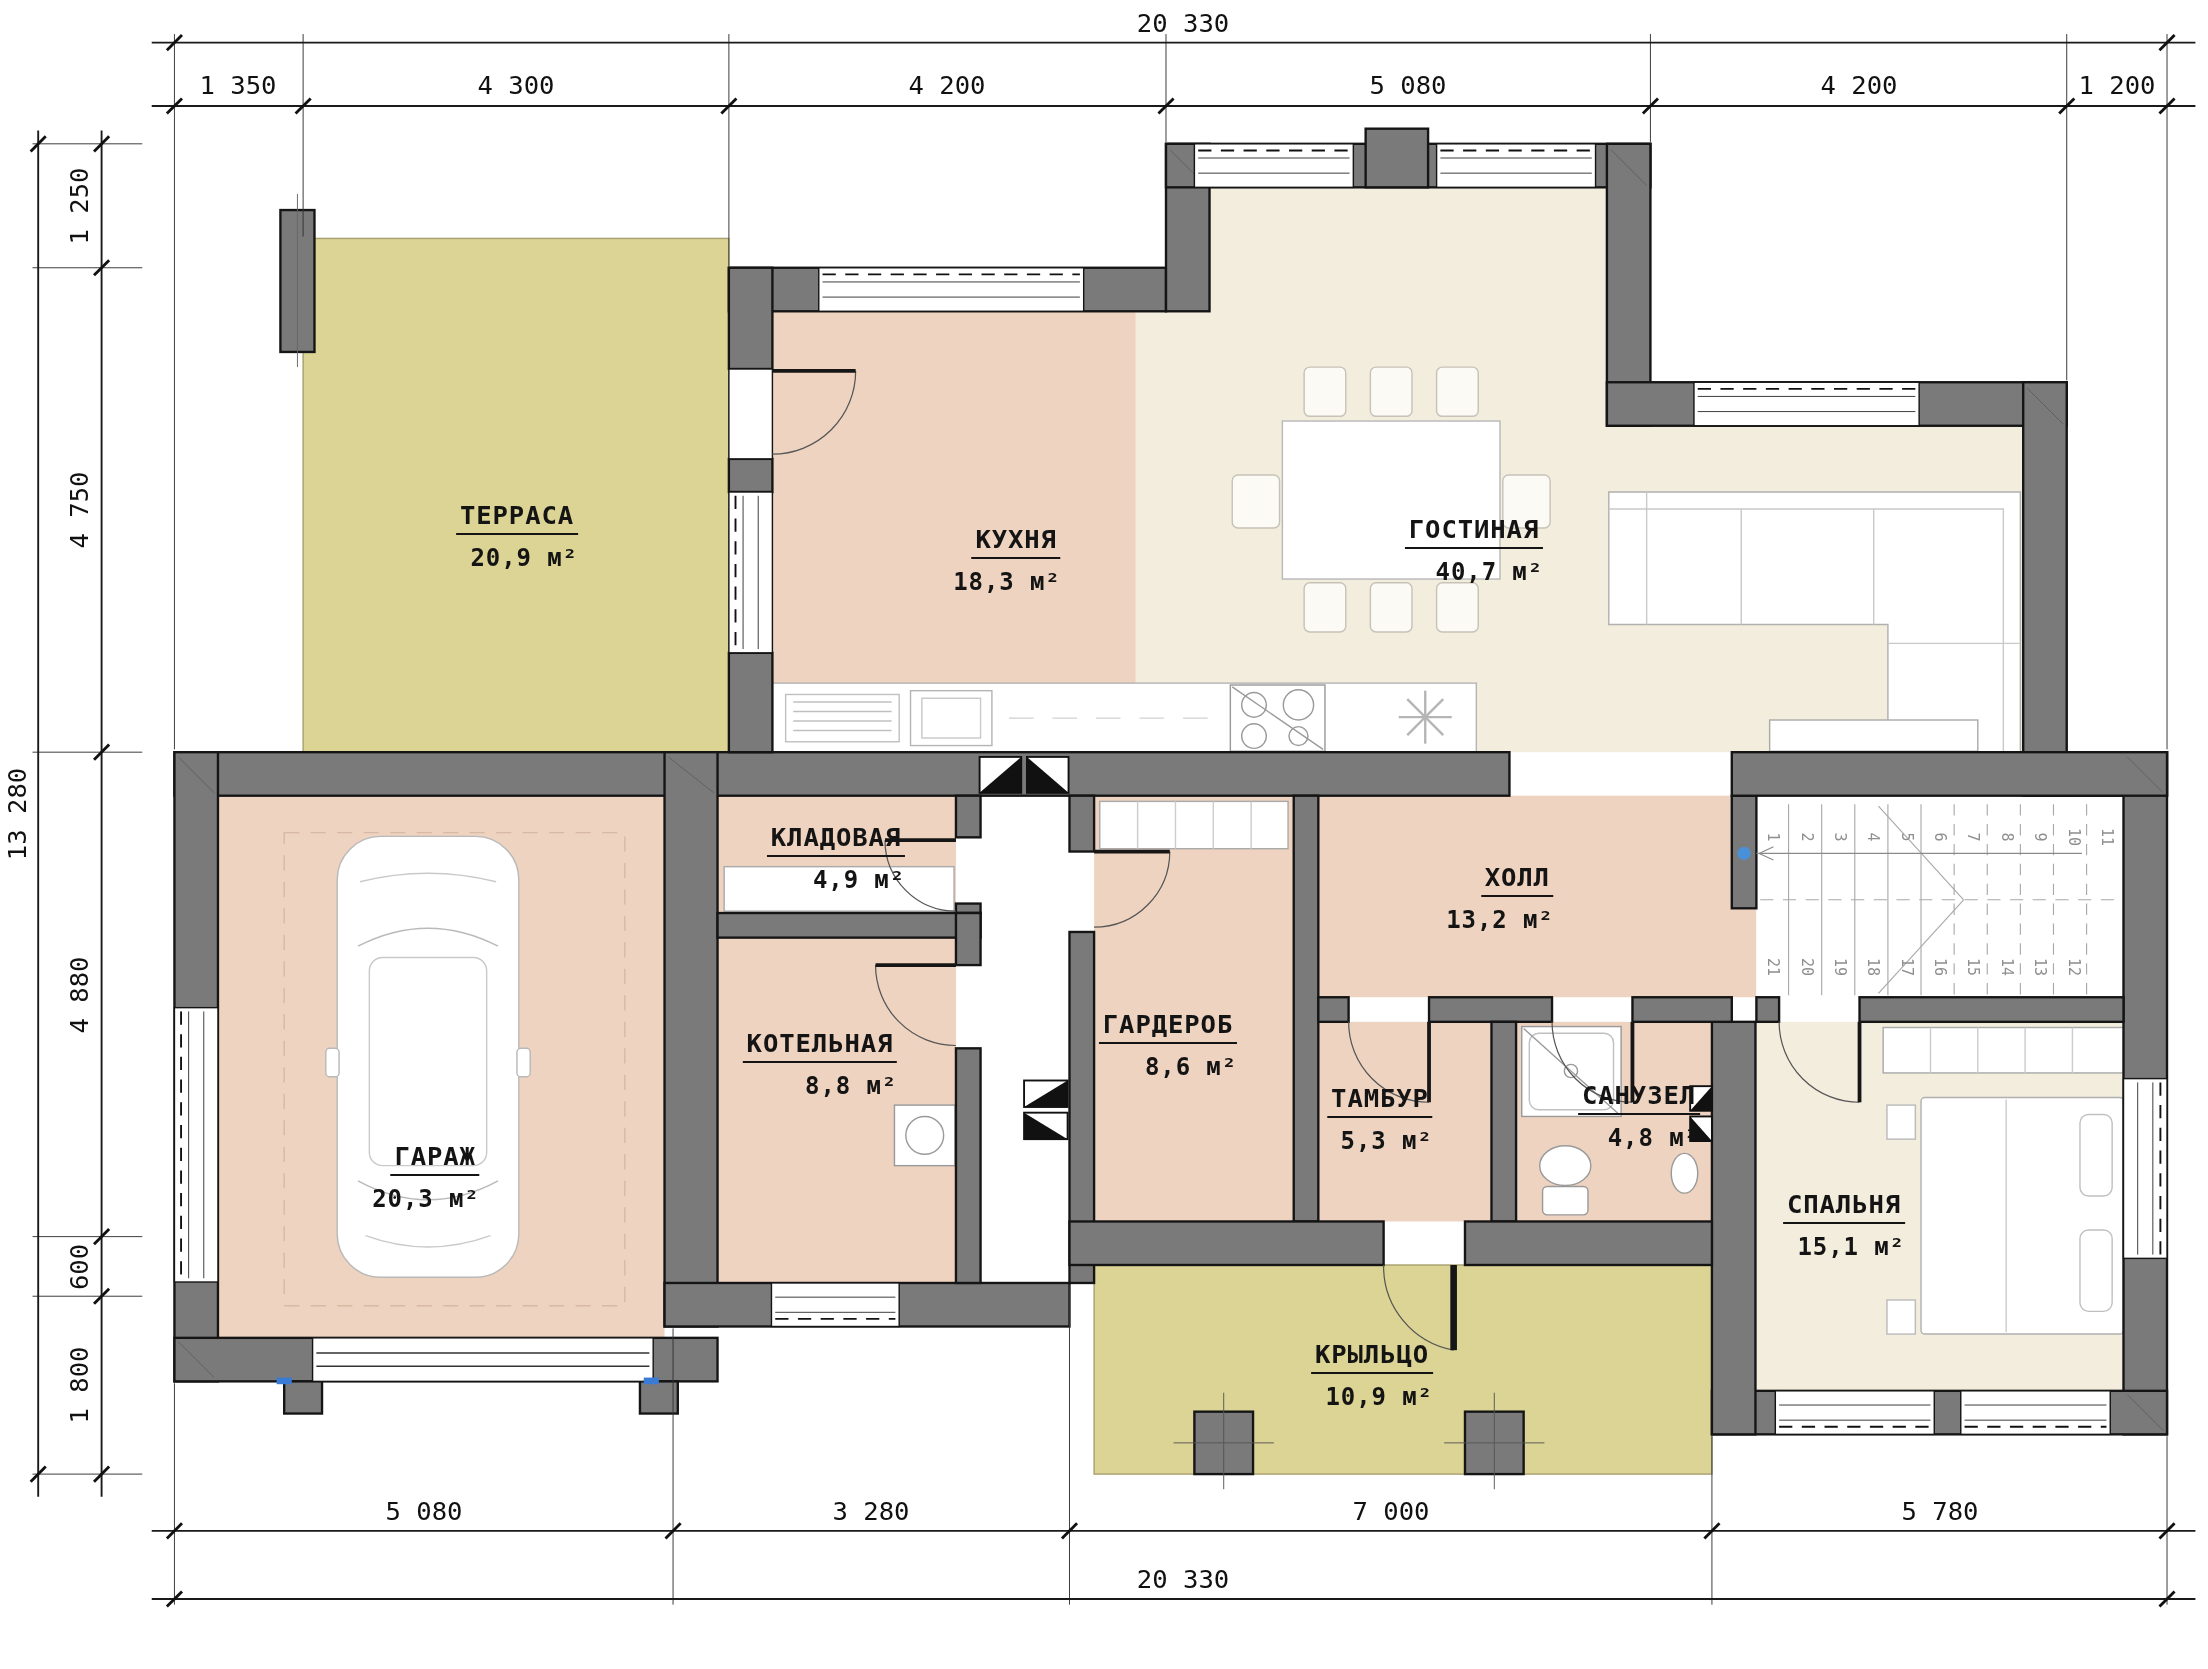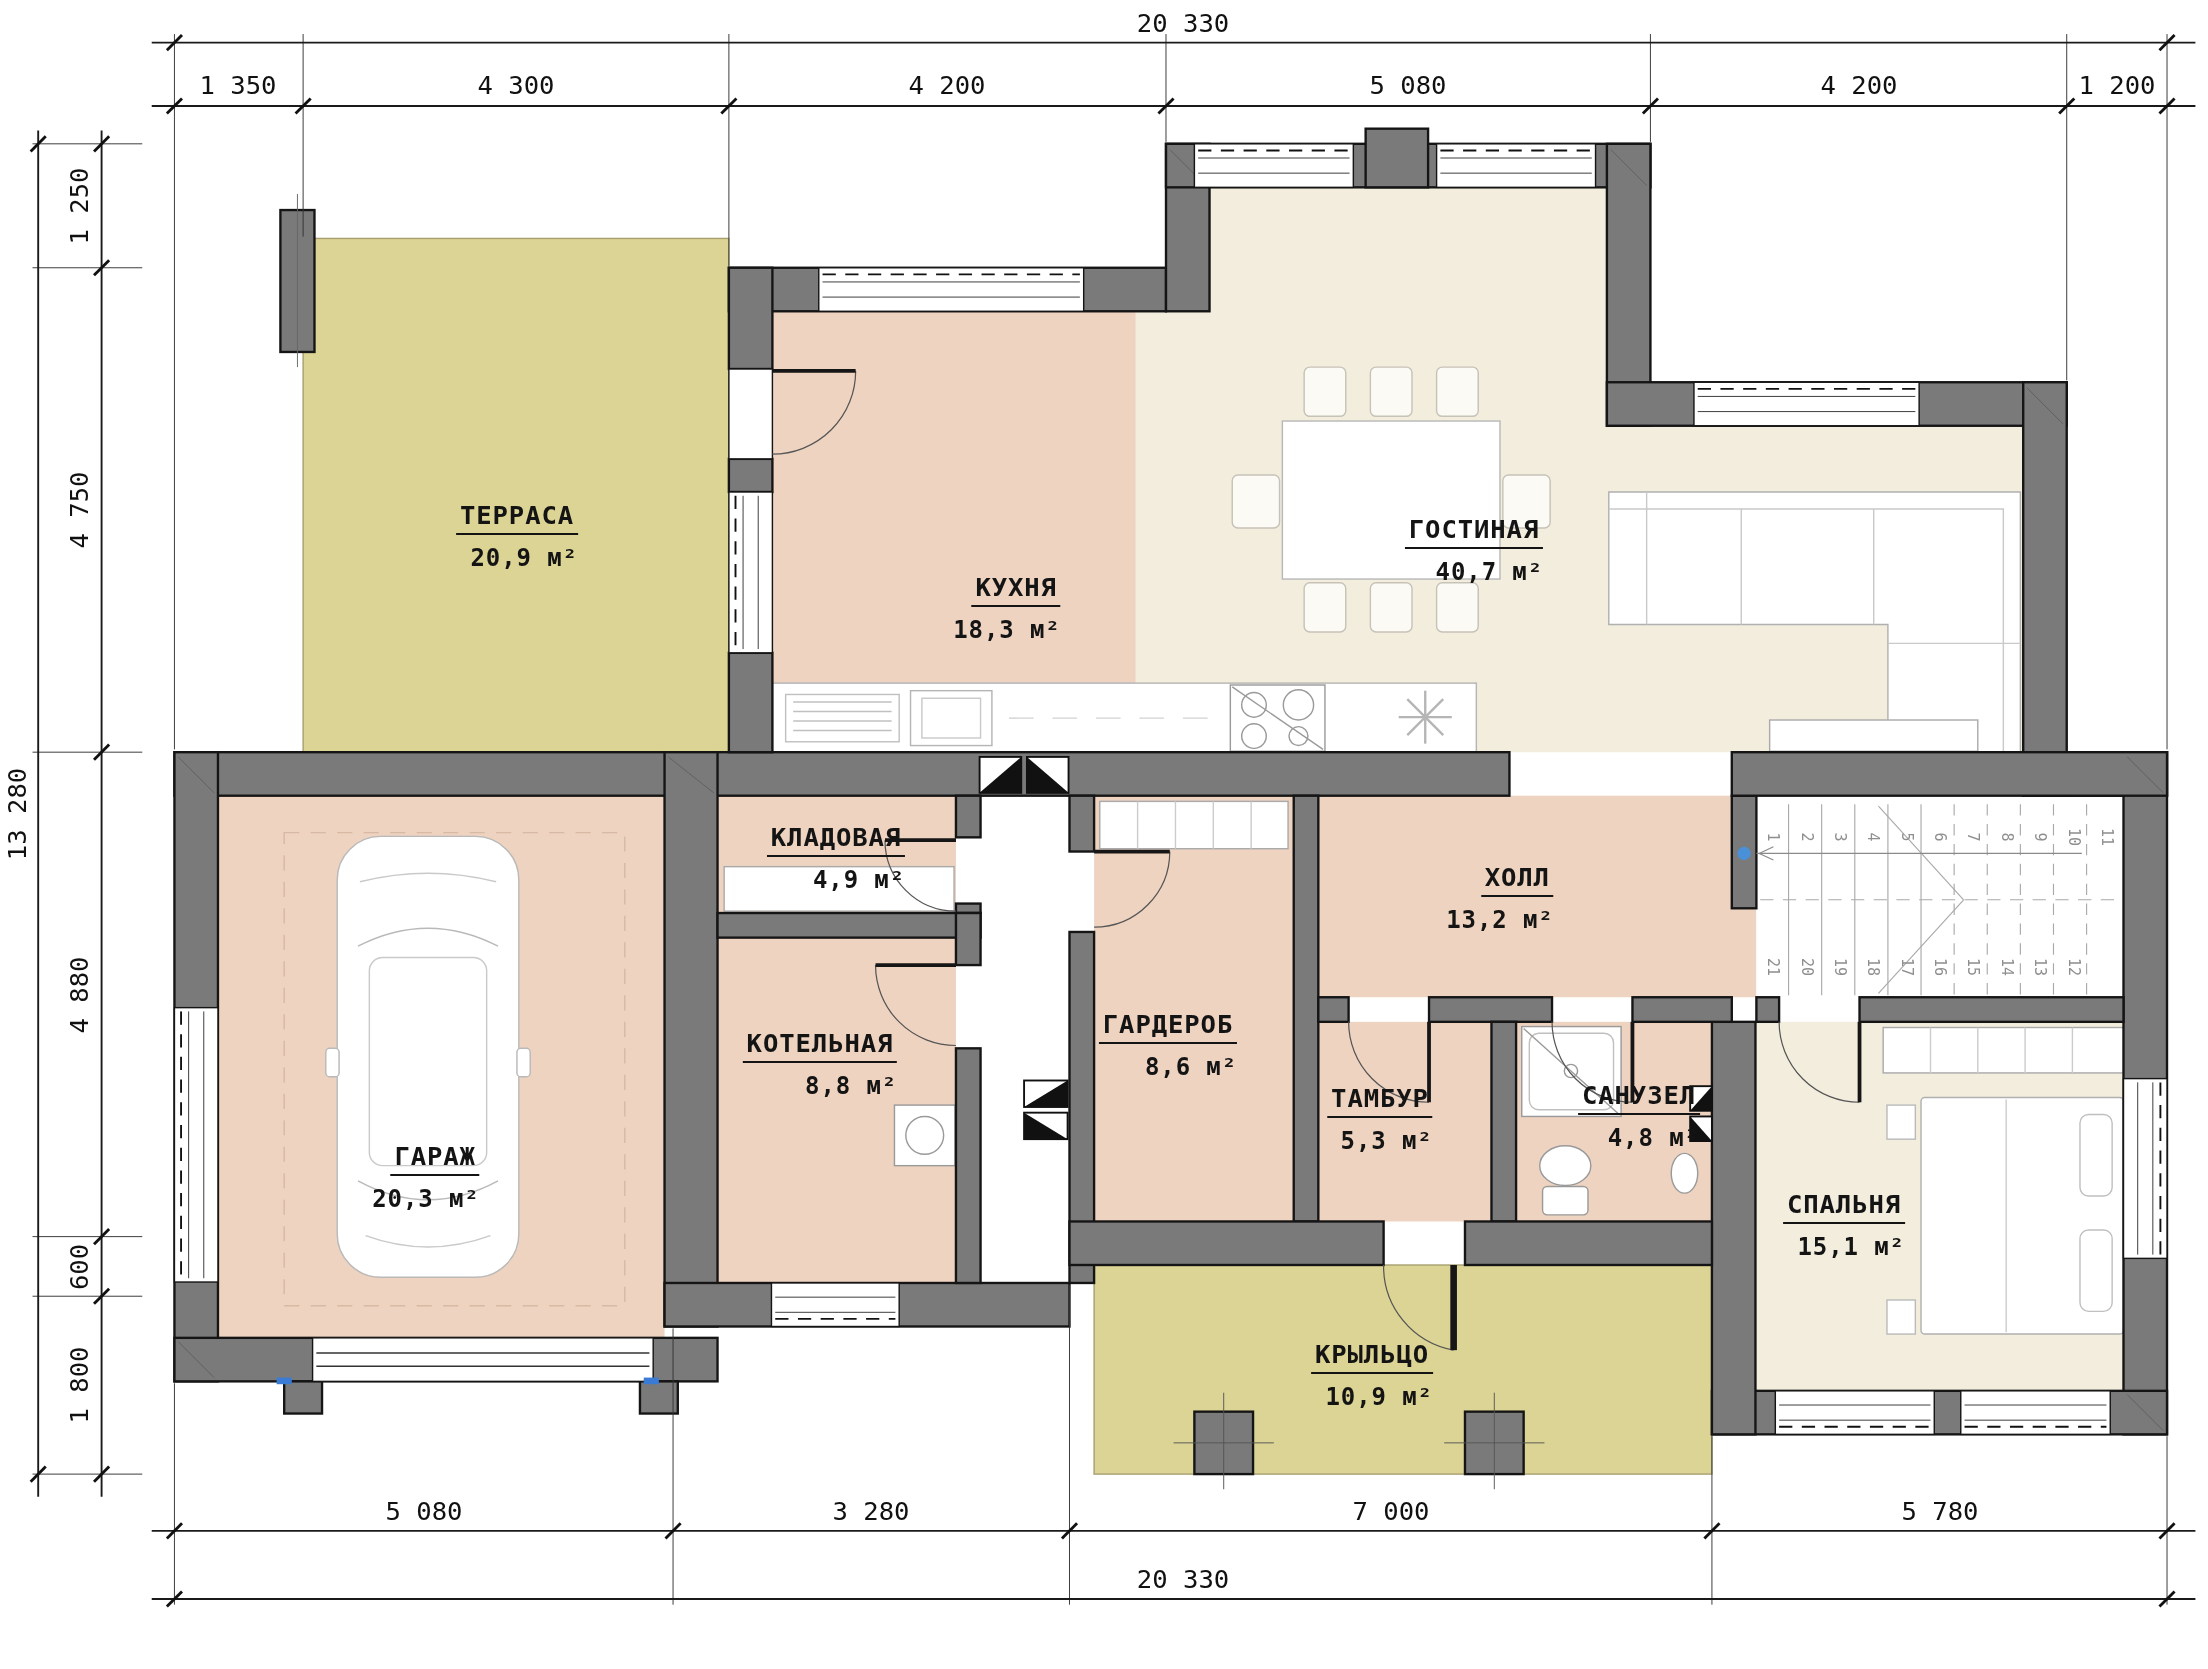--- a/index.html
+++ b/index.html
@@ -406,21 +406,21 @@
       <line x1="176" y1="1698" x2="192" y2="1682"></line>
           <line x1="2282" y1="1698" x2="2298" y2="1682"></line>
     </g>
   </g>
 </svg>
 
   <div class="room-label" style="left:517px;top:500px">
     <span class="rn">ТЕРРАСА</span>
     <span class="ra">20,9 м²</span>
   </div>
-  <div class="room-label" style="left:1007px;top:572px">
+  <div class="room-label" style="left:1007px;top:524px">
     <span class="rn">КУХНЯ</span>
     <span class="ra">18,3 м²</span>
   </div>
   <div class="room-label" style="left:1474px;top:514px">
     <span class="rn">ГОСТИНАЯ</span>
     <span class="ra">40,7 м²</span>
   </div>
   <div class="room-label" style="left:836px;top:822px">
     <span class="rn">КЛАДОВАЯ</span>
     <span class="ra">4,9 м²</span>

